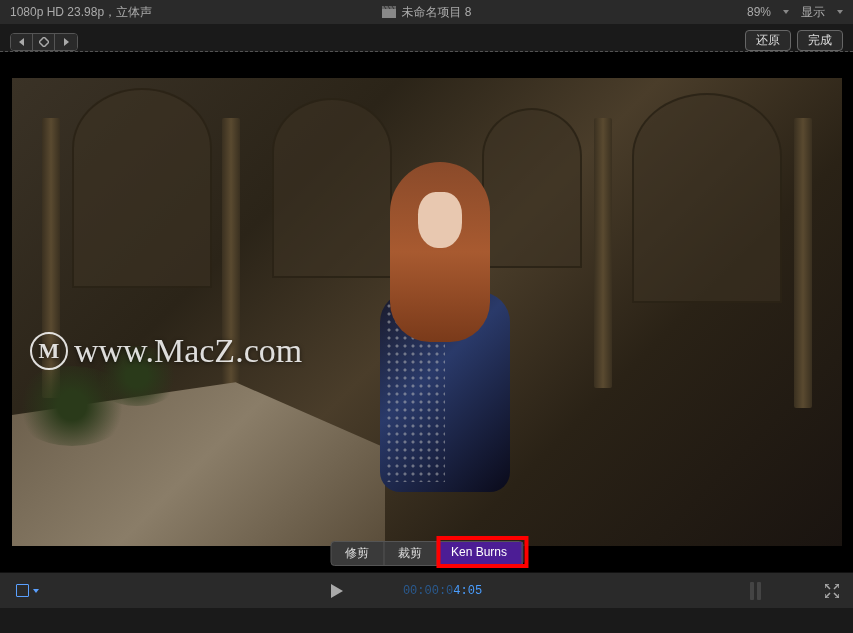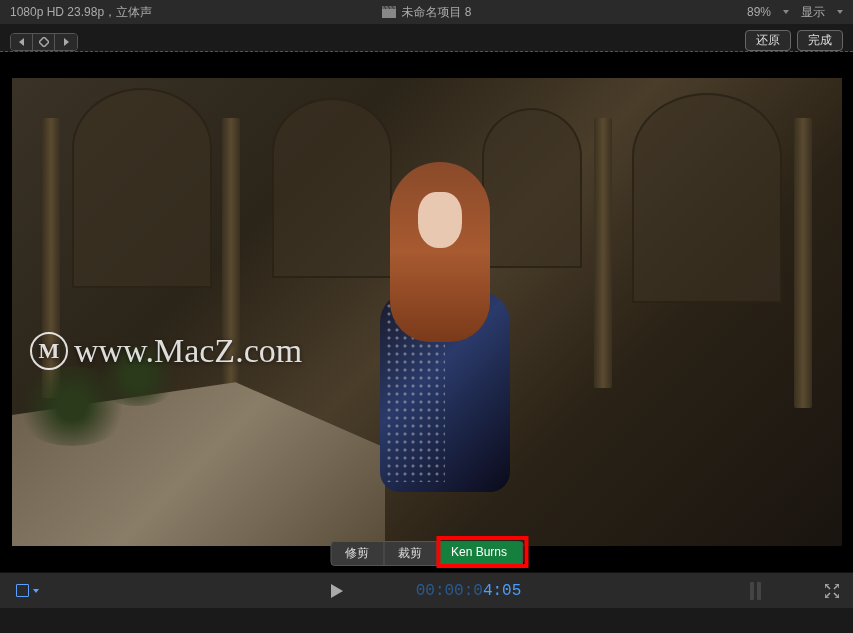--- a/index.html
+++ b/index.html
@@ -215,21 +215,21 @@
       font-size: 12px;
     }
     .crop-tabs .tab {
       padding: 3px 14px;
       color: #ddd;
       cursor: pointer;
       border-right: 1px solid #555;
     }
     .crop-tabs .tab:last-child { border-right: none; }
     .crop-tabs .tab.active {
-      background: #15803d;
+      background: #4c1d95;
       color: #fff;
     }
     .highlight-box {
       position: absolute;
       border: 4px solid #ff0000;
       pointer-events: none;
       bottom: -3px;
       width: 92px;
       height: 32px;
       right: -6px;
@@ -268,23 +268,23 @@
       left: 50%;
       transform: translateX(-50%);
       margin-left: -90px;
       cursor: pointer;
     }
     .timecode {
       position: absolute;
       left: 50%;
       transform: translateX(-50%);
       font-family: "Courier New", monospace;
-      font-size: 16px;
+      font-size: 12px;
       color: #4a9eff;
-      margin-left: 42px;
+      margin-left: 16px;
     }
     .timecode .dim { color: #2a5a8f; }
     .audio-meter {
       display: flex;
       gap: 3px;
       margin-left: auto;
       margin-right: 80px;
     }
     .audio-meter .bar {
       width: 4px;

